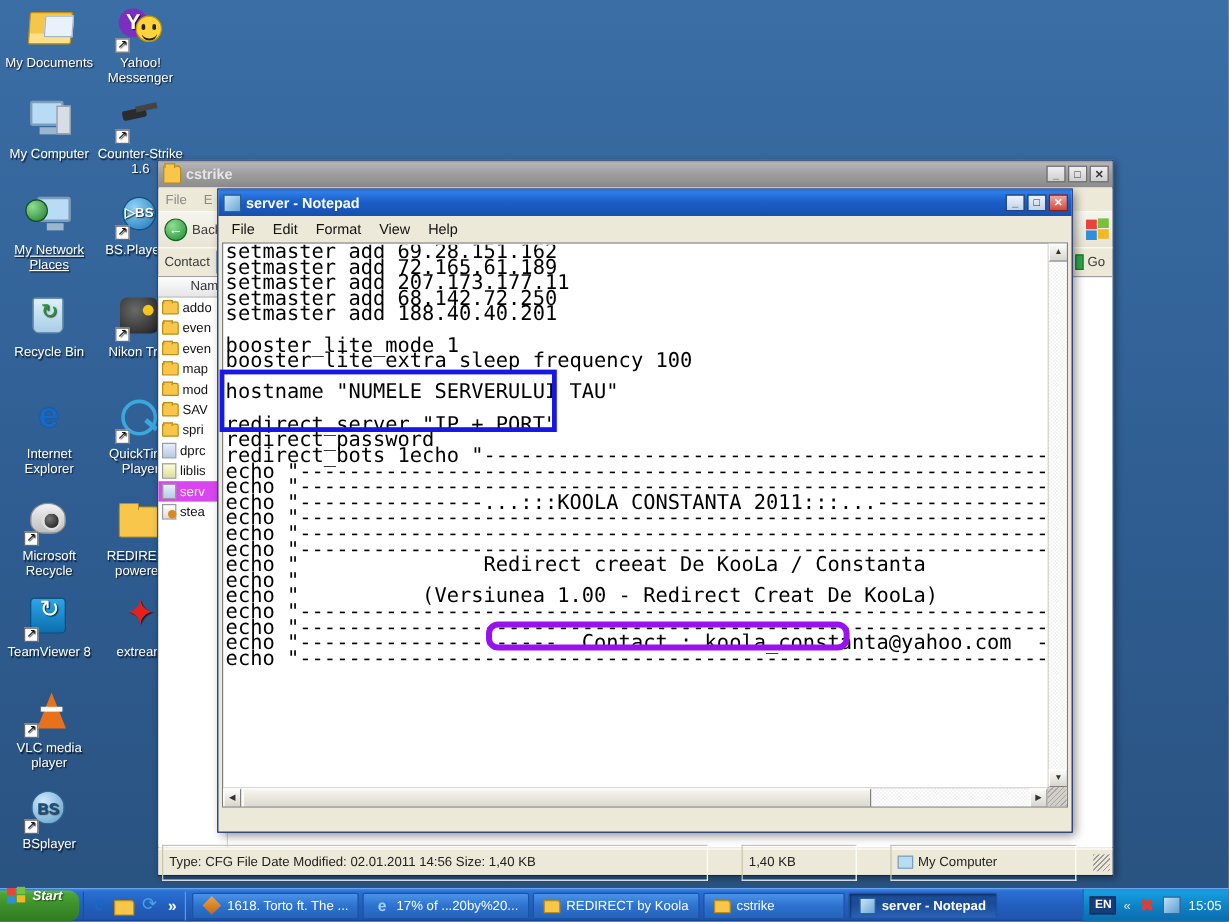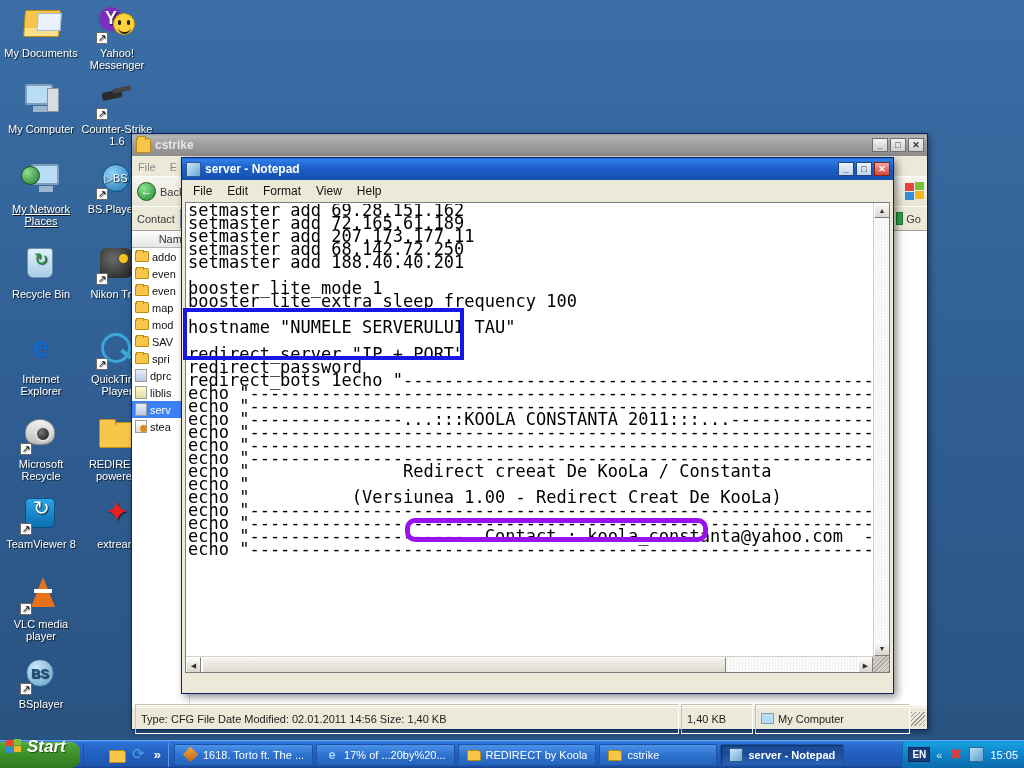--- a/index.html
+++ b/index.html
@@ -63,21 +63,21 @@
   .ic-tower { position:absolute; left:28px; top:8px; width:12px; height:24px; background:#d6dde4; border:1px solid #8796a5;}
   .ic-globe { position:absolute; left:2px; top:6px; width:19px;height:19px;border-radius:50%;
      background:radial-gradient(circle at 30% 30%, #8fe08f, #1f7a32); border:1px solid #15521f;}
   .ic-cs { position:absolute; left:4px; top:5px; width:36px; height:28px; }
   .ic-cs::before{content:""; position:absolute; left:3px; top:6px; width:20px;height:8px;background:#2b2b2b;
      transform:rotate(-12deg); border-radius:2px;}
   .ic-cs::after{content:""; position:absolute; left:14px; top:2px; width:18px;height:5px;background:#444;
      transform:rotate(-12deg);}
   .ic-bs { position:absolute; left:7px; top:4px; width:28px;height:28px;border-radius:50%;
      background:radial-gradient(circle at 35% 30%, #8fd3f7, #1b74b5); border:1px solid #0e4f80;
-     color:#fff; font-weight:normal; font-size:11px; text-align:center; line-height:27px;}
+     color:#fff; font-weight:bold; font-size:11px; text-align:center; line-height:27px;}
   .ic-bs2 { position:absolute; left:7px; top:4px; width:28px;height:28px;border-radius:50%;
      background:radial-gradient(circle at 35% 30%, #cfe9fb, #5d9dc8); border:1px solid #2b6790;
      color:#16527d; font-weight:bold; font-size:13px; text-align:center; line-height:27px;}
   .ic-recycle { position:absolute; left:8px; top:3px; width:26px;height:30px;
      background:linear-gradient(180deg,#dff0fb,#a8cde6); border:1px solid #6d93ad;
      border-radius:3px 3px 6px 6px;}
   .ic-recycle::after{content:"\21BB"; position:absolute; left:6px; top:5px; font-size:17px; color:#1d9b2e;}
   .ic-nikon { position:absolute; left:5px; top:3px; width:32px;height:30px;
      background:radial-gradient(circle at 40% 35%, #6a6a6a, #1d1d1d); border-radius:6px;}
   .ic-nikon::after{content:""; position:absolute; left:19px; top:6px; width:9px;height:9px;border-radius:50%;background:#f3c51d;}
@@ -149,36 +149,36 @@
   .go-btn { display:flex; align-items:center; gap:3px; padding:0 6px 0 2px; height:19px;
     border-left:1px solid #c8c4ae; font-size:11px;}
   .go-arrow { width:7px;height:13px;background:#2ea84a; border:1px solid #1a7a31;}
   .exp-content { position:absolute; left:0; top:73px; right:0; bottom:23px;
     background:#ffffff; border-top:1px solid #a0a0a0; display:flex; }
   .file-col { width:58px; border-right:1px solid #d7d7d7; }
   .col-head { height:17px; background:linear-gradient(180deg,#fdfdfd,#e6e6e6);
     border-bottom:1px solid #b8b8b8; border-right:1px solid #b8b8b8;
     font-size:11px; color:#333; padding-left:4px; line-height:16px;text-align:right; }
   .file-row { display:flex; align-items:center; gap:3px; height:17px; padding-left:3px; font-size:11px; color:#111;}
-  .file-row.selected { background:#3b82f6; color:#fff; }
+  .file-row.selected { background:#d946ef; color:#fff; }
   .mini-folder { width:14px;height:11px;background:#f7c64b;border:1px solid #b98c12;flex:none;position:relative;border-radius:1px 2px 1px 1px;}
   .mini-folder::before{content:""; position:absolute; left:0; top:-2px; width:6px;height:2px;background:#f7c64b;border:1px solid #b98c12;border-bottom:none;}
   .mini-file { width:12px;height:13px;background:#fff;border:1px solid #9a9a9a;flex:none;position:relative;}
   .mini-file.cfg { background:linear-gradient(180deg,#e7eefa,#b7cbe4); }
   .mini-file.dll { background:linear-gradient(180deg,#fdfdd0,#dedea0); }
   .mini-file.steam { background:linear-gradient(180deg,#fff,#dcdcdc); }
   .mini-file.steam::after{content:""; position:absolute; left:4px; top:4px; width:7px;height:7px;border-radius:50%;background:#d98a1a;}
   .file-name { white-space:nowrap; overflow:hidden; }
   .exp-status { position:absolute; left:0; right:0; bottom:0; height:22px;
     background:#ece9d8; border-top:1px solid #fdfdfb; display:flex; align-items:center;
     font-size:11px; color:#222; }
-  .status-cell { height:17px; margin:2px 1px; border:1px solid #c8c4ae; border-right-color:#fff; border-bottom-color:#fff;
+  .status-cell { height:17px; margin:2px 14px; border:1px solid #c8c4ae; border-right-color:#fff; border-bottom-color:#fff;
     display:flex; align-items:center; padding:14px 5px; gap:4px; }
   .status-cell.main { flex:1; margin-left:3px; }
-  .status-cell.size { width:72px; }
+  .status-cell.size { width:96px; }
   .status-cell.loc { width:155px; }
   .mini-pc { width:13px;height:11px;background:#b8dcf5;border:1px solid #7f9db9;flex:none;}
   .resize-grip { width:14px;height:14px;margin-left:auto; margin-right:2px;
     background: repeating-linear-gradient(135deg,#9a9a9a 0 1px,transparent 1px 3px); }
   .win-logo { width:22px;height:20px; position:relative; }
   .win-logo i { position:absolute; width:9px;height:8px; display:block; }
   .win-logo i:nth-child(1){ left:0; top:1px; background:#e8443b; }
   .win-logo i:nth-child(2){ left:10px; top:0; background:#7bbf3a; }
   .win-logo i:nth-child(3){ left:0; top:10px; background:#2f8fd8; }
   .win-logo i:nth-child(4){ left:10px; top:9px; background:#f2b824; }
@@ -232,21 +232,21 @@
     position:absolute; left:0; bottom:0; width:1024px; height:28px;
     background: linear-gradient(180deg,#3a83e8 0%,#2a6fd4 8%,#235fbd 50%,#1f55ad 92%,#123f8c 100%);
     border-top:1px solid #6ba4ee;
     display:flex; align-items:center;
   }
   #start-button {
     height:26px; margin:1px 3px 1px 0; padding:0 14px 16px 6px;
     display:flex; align-items:center; gap:5px;
     background: linear-gradient(180deg,#62b64b 0%,#4ca436 10%,#3c8f2a 50%,#2f7a20 100%);
     border-radius:0 9px 9px 0;
-    color:#fff; font-weight:bold; font-size:17px; font-style:italic;
+    color:#fff; font-weight:bold; font-size:11px; font-style:italic;
     text-shadow:1px 1px 1px rgba(0,0,0,.5);
     cursor:pointer;
   }
   .start-flag { width:16px;height:15px;position:relative;}
   .start-flag i { position:absolute; width:7px;height:6px;}
   .start-flag i:nth-child(1){left:0;top:1px;background:#e8443b;}
   .start-flag i:nth-child(2){left:8px;top:0;background:#7bbf3a;}
   .start-flag i:nth-child(3){left:0;top:8px;background:#2f8fd8;}
   .start-flag i:nth-child(4){left:8px;top:7px;background:#f2b824;}
   #quick-launch { display:flex; align-items:center; gap:4px; padding:0 4px;

